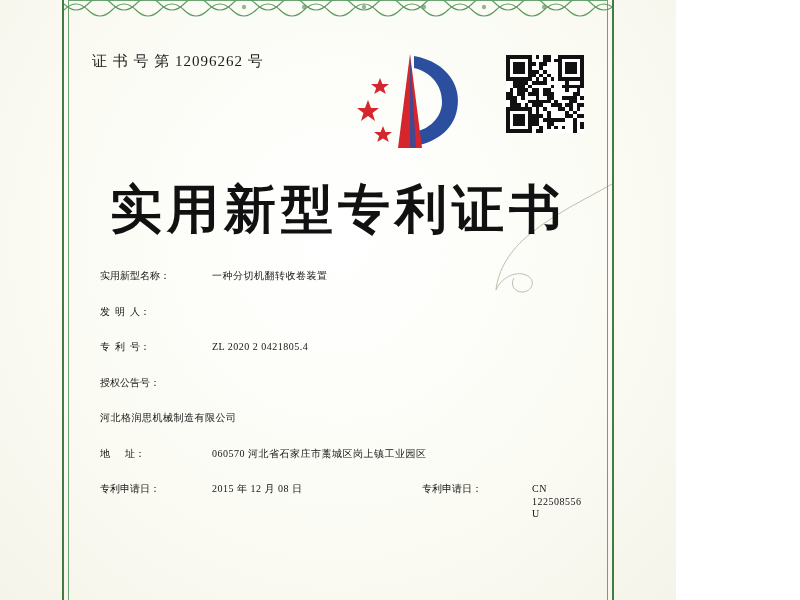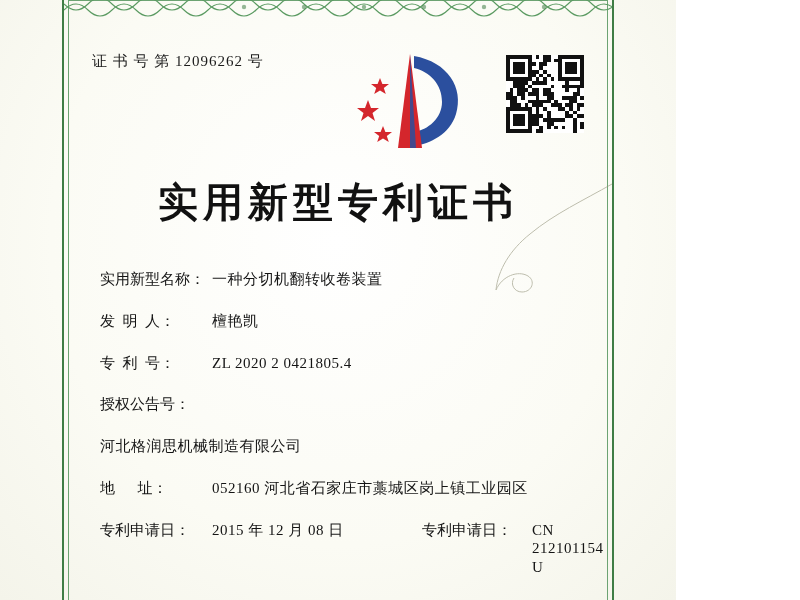--- a/index.html
+++ b/index.html
@@ -112,39 +112,39 @@
   }
   .qr-grid i.on { background: #111111; }
 
   
   .main-title {
     position: absolute;
     left: 0;
     right: 0;
     top: 175px;
     text-align: center;
-    font-size: 40px;
+    font-size: 52px;
     font-weight: bold;
     letter-spacing: 5px;
     color: #111111;
     font-family: "Liberation Serif", "DejaVu Serif", serif;
   }
 
   
   .fields {
     position: absolute;
     left: 100px;
     right: 100px;
     top: 270px;
   }
   .field-row {
     display: flex;
     align-items: baseline;
     margin-bottom: 23px;
-    font-size: 15px;
+    font-size: 10px;
     color: #141414;
     line-height: 1.25;
   }
   .field-label {
     width: 112px;
     flex: 0 0 112px;
     letter-spacing: 0px;
     white-space: pre;
   }
   .field-value {
@@ -671,42 +671,41 @@
 
   <div class="fields">
 
     <div class="field-row">
       <span class="field-label">实用新型名称：</span>
       <span class="field-value">一种分切机翻转收卷装置</span>
     </div>
 
     <div class="field-row">
       <span class="field-label">发  明  人：</span>
-      <span class="field-value">檀艳凯</span>
     </div>
 
     <div class="field-row">
       <span class="field-label">专  利  号：</span>
       <span class="field-value">ZL 2020 2 0421805.4</span>
     </div>
 
     <div class="field-row">
       <span class="field-label">授权公告号：</span>
     </div>
 
     <div class="field-row">
       <span class="field-value">河北格润思机械制造有限公司</span>
     </div>
 
     <div class="field-row">
       <span class="field-label">地      址：</span>
-      <span class="field-value">052160 河北省石家庄市藁城区岗上镇工业园区</span>
+      <span class="field-value">060570 河北省石家庄市藁城区岗上镇工业园区</span>
     </div>
 
     <div class="field-row dual">
       <span class="field-label">专利申请日：</span>
       <span class="field-value">2015 年 12 月 08 日</span>
       <span class="second-label">专利申请日：</span>
-      <span class="second-value">CN 212101154 U</span>
+      <span class="second-value">CN 122508556 U</span>
     </div>
 
   </div>
 </div>
 
 </body></html>

